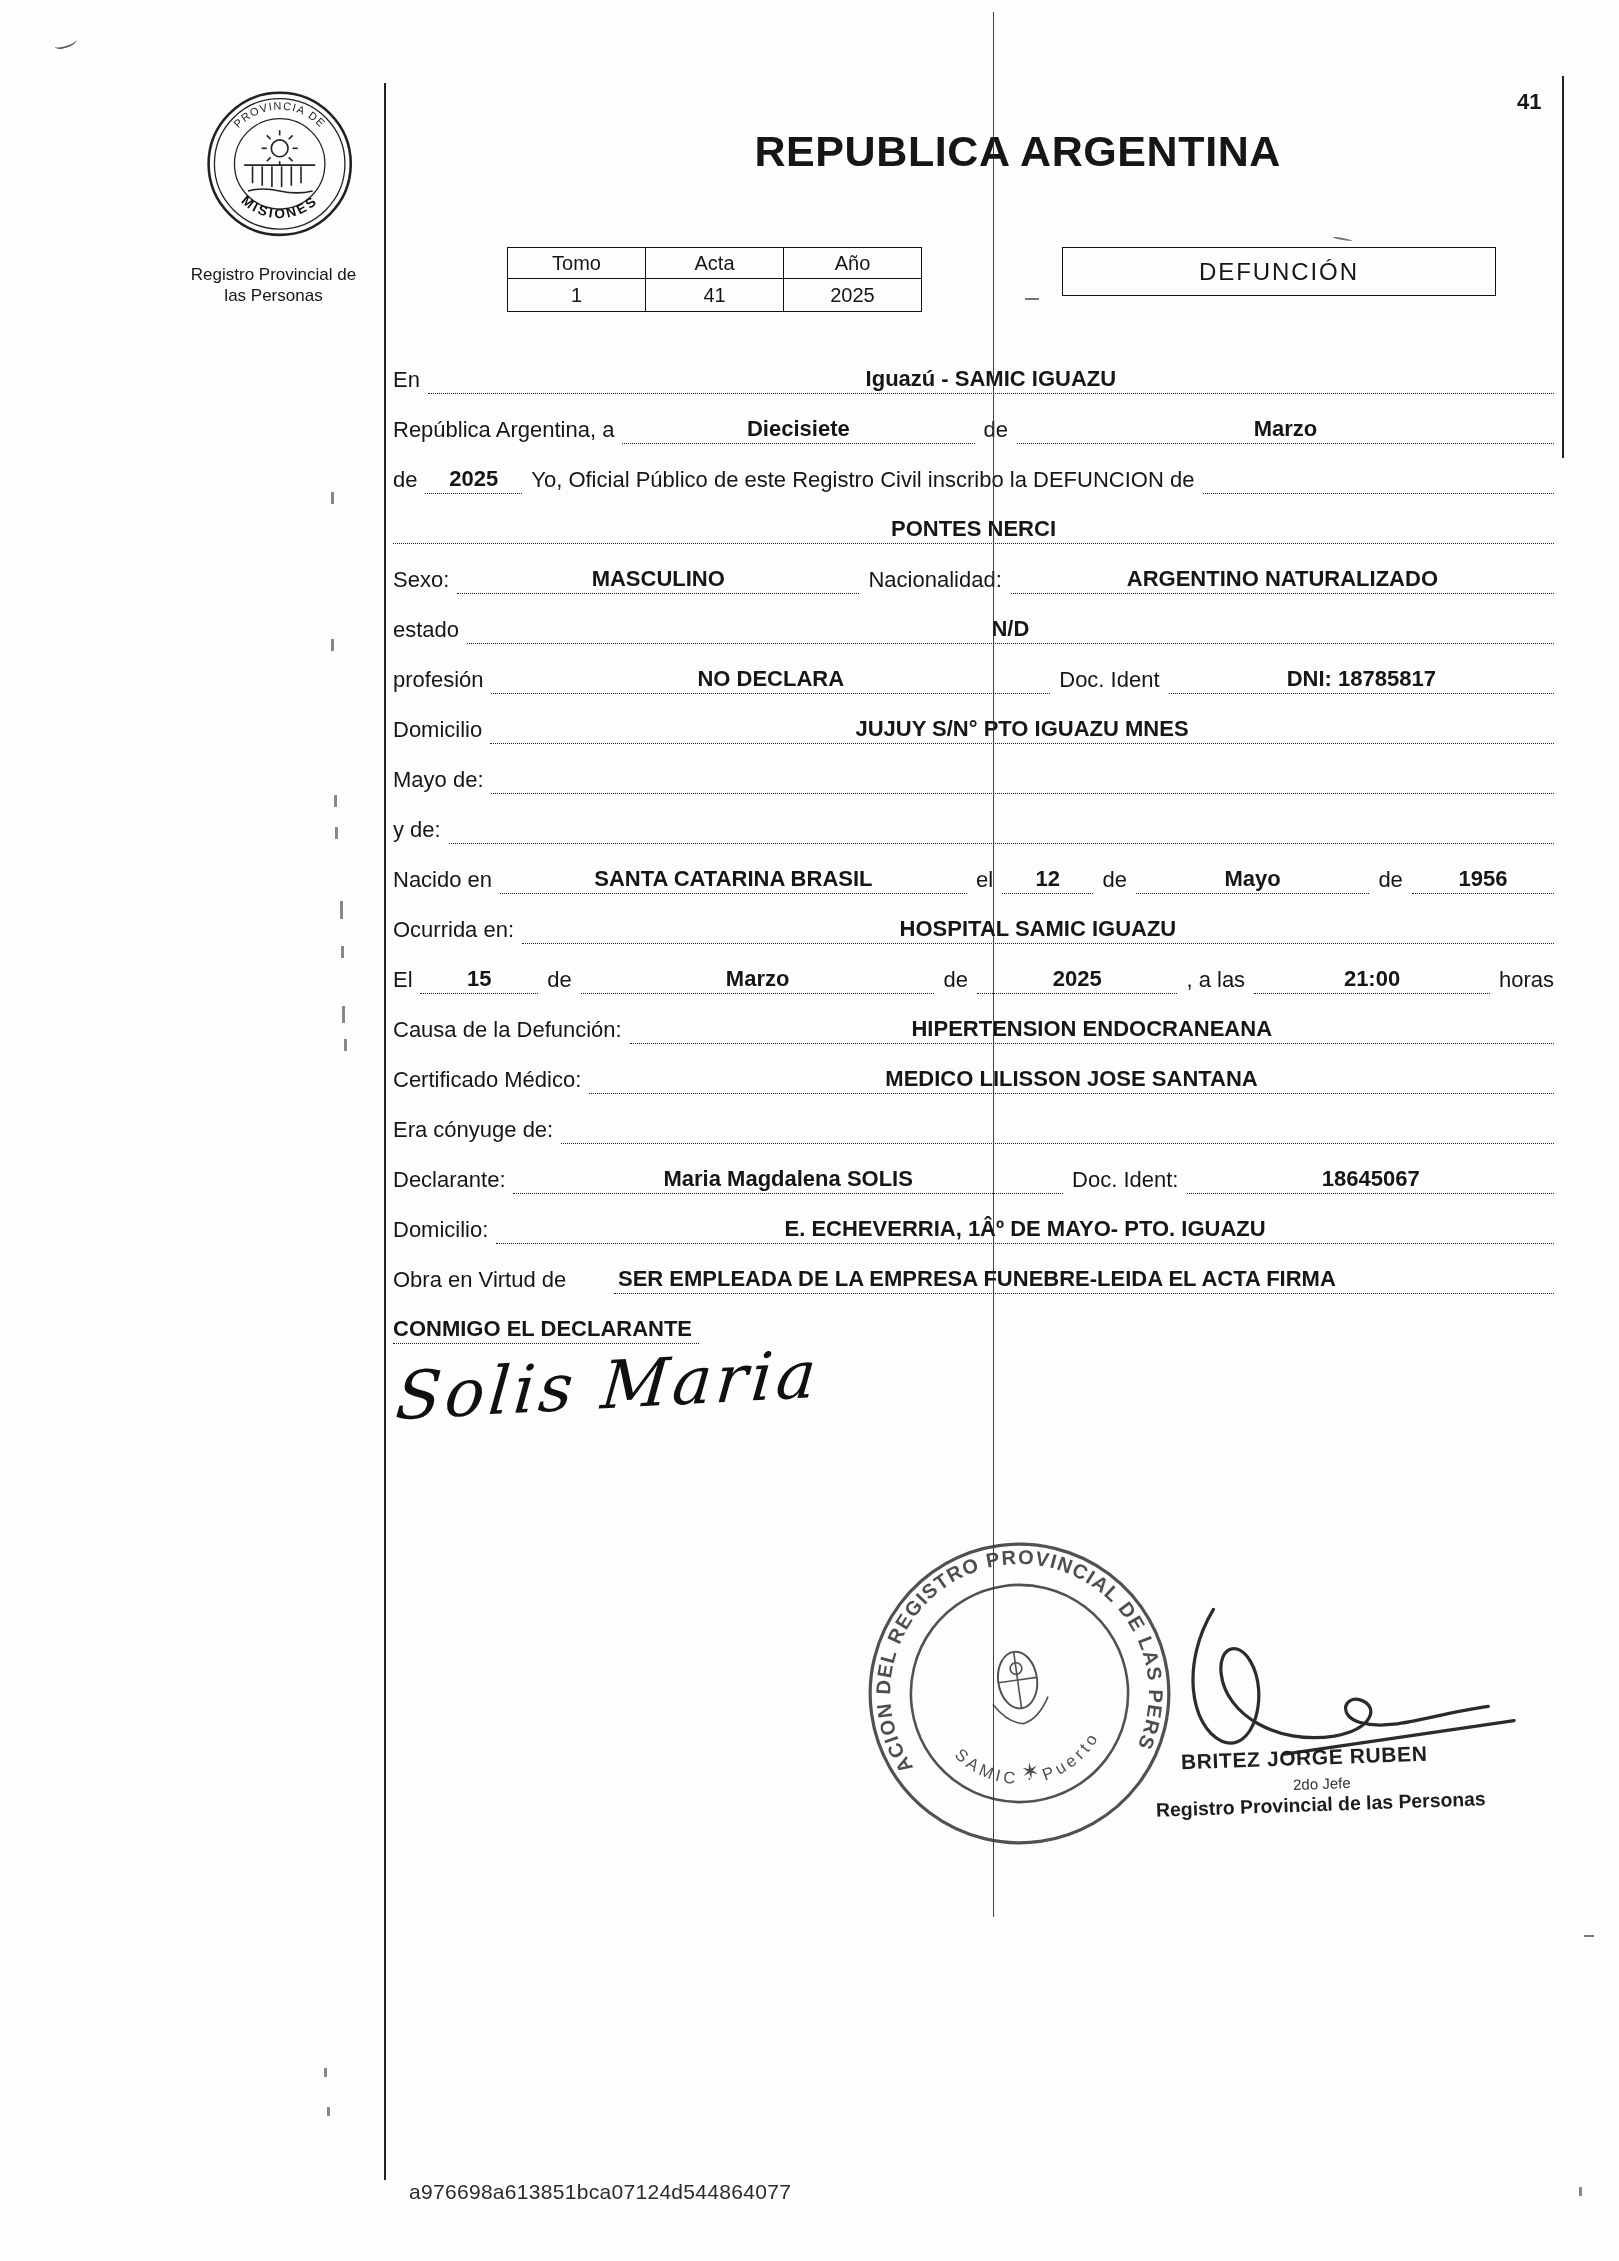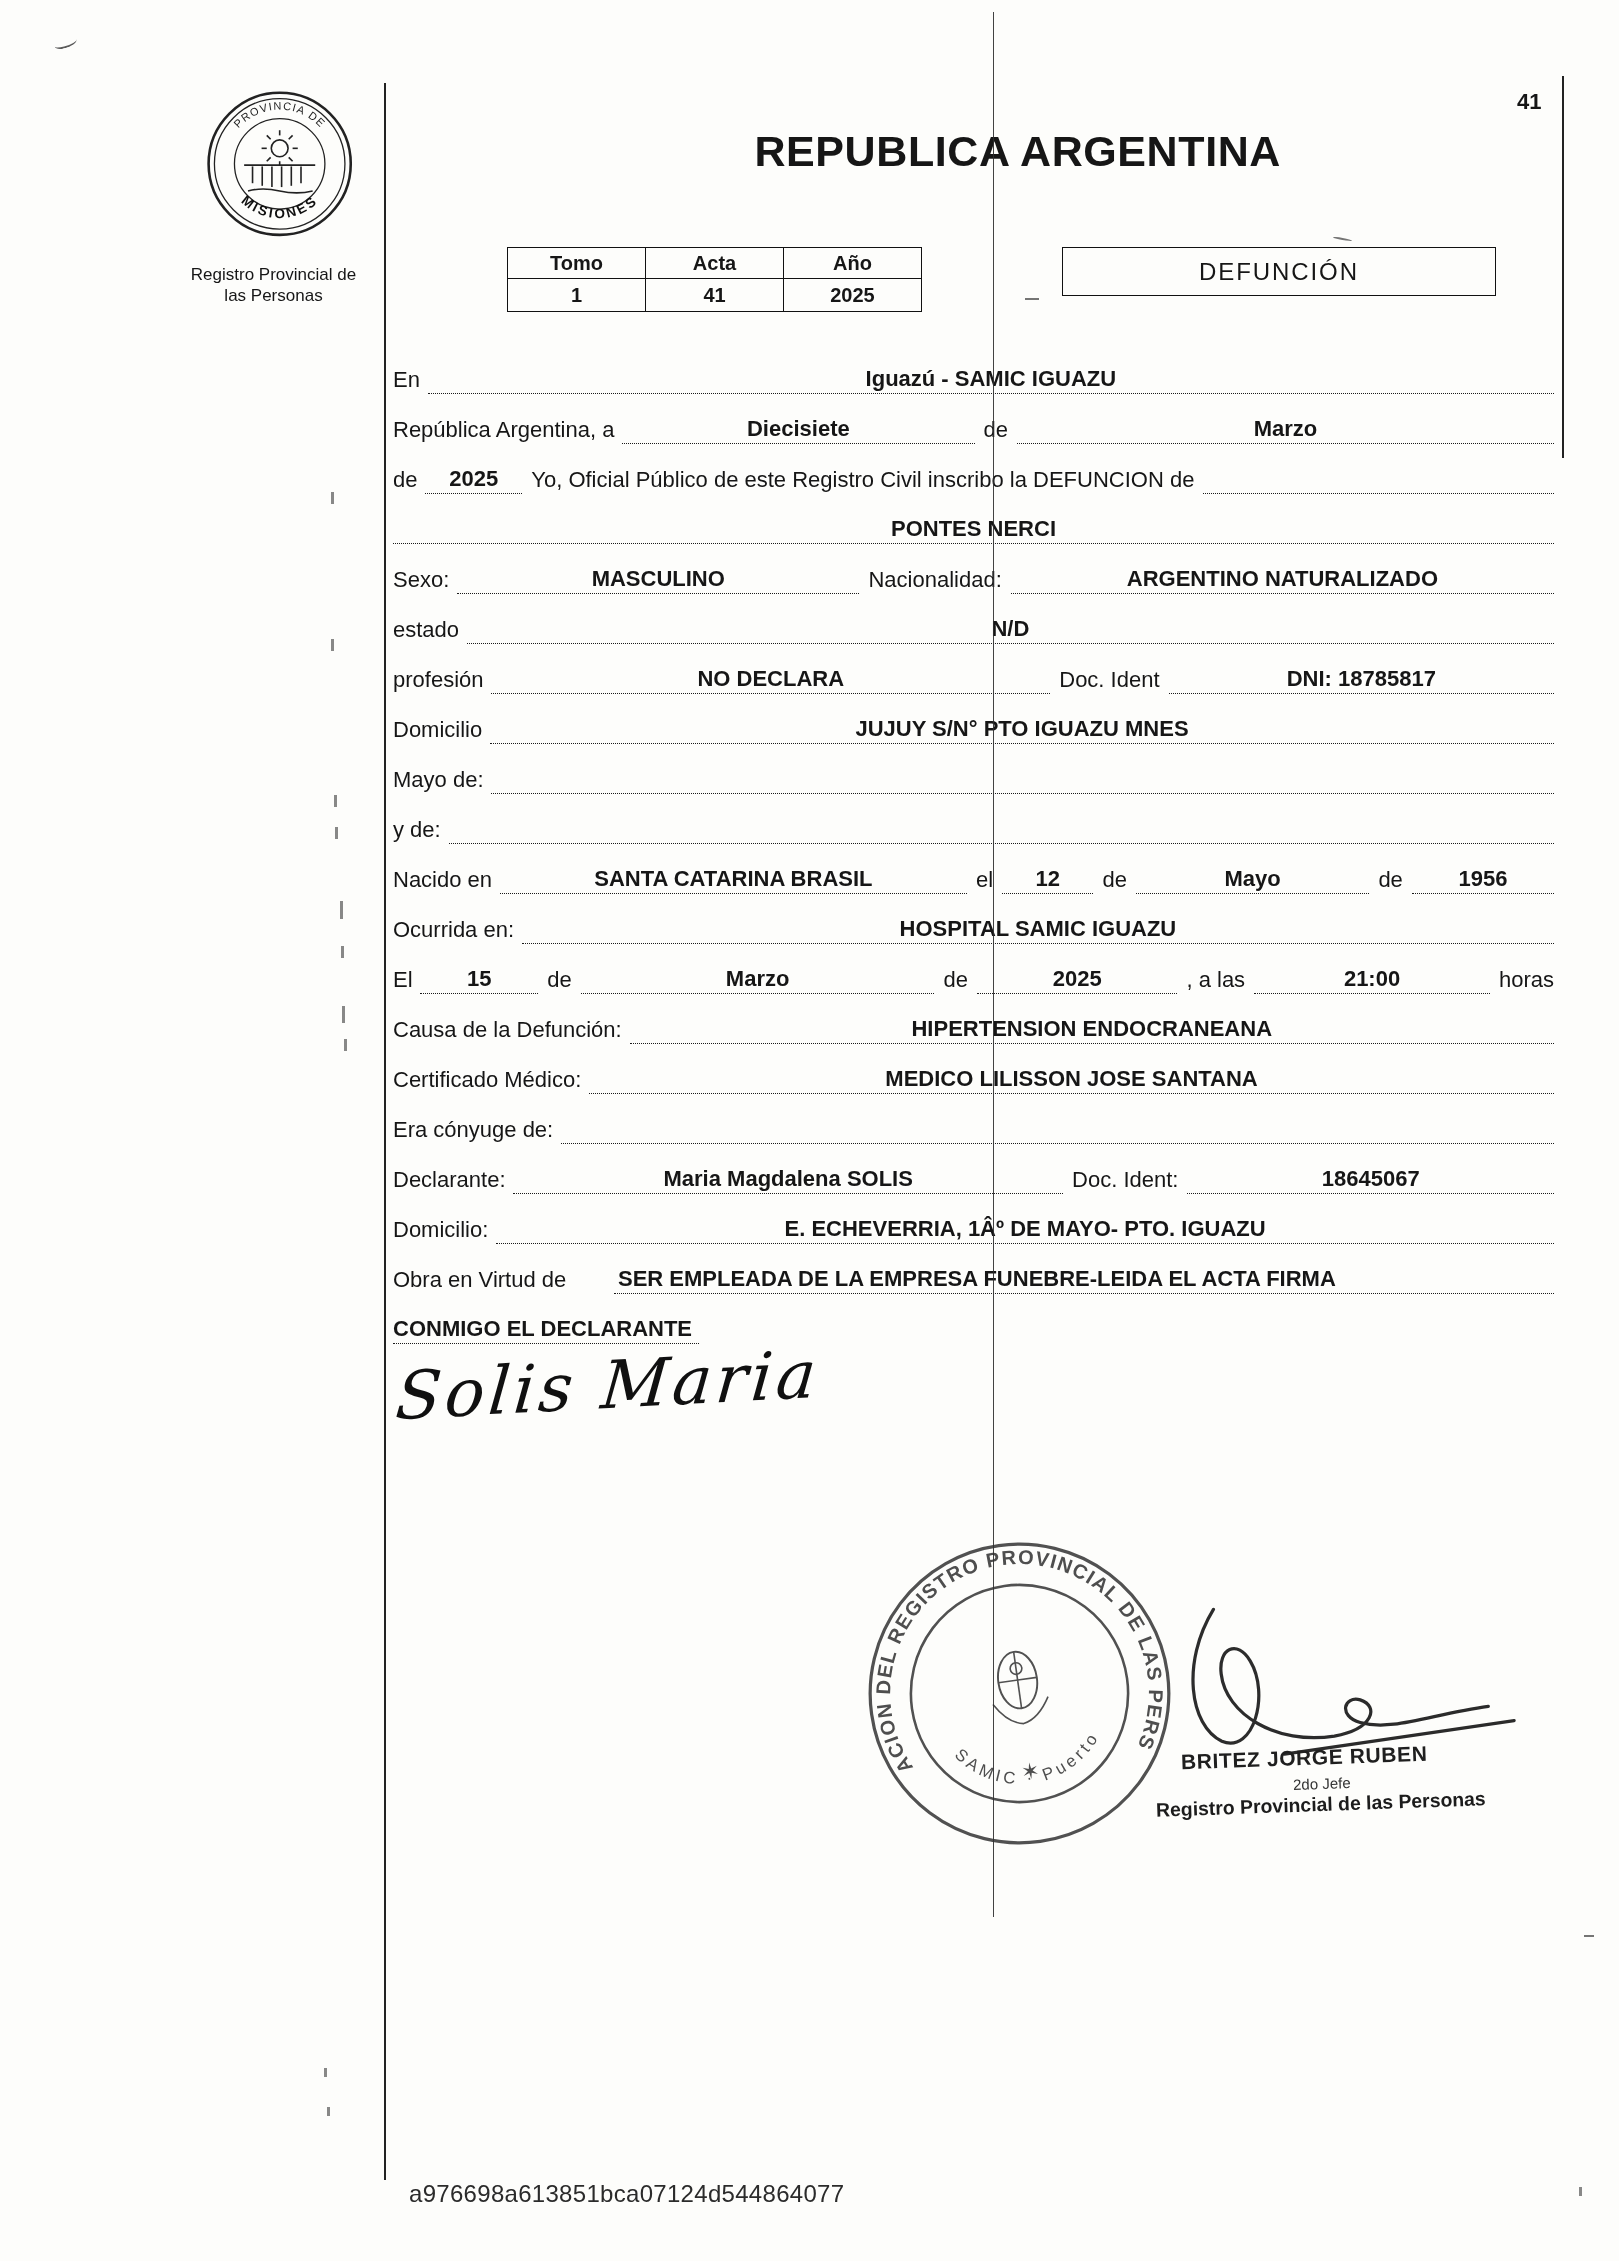--- a/index.html
+++ b/index.html
@@ -19,21 +19,21 @@
   
   .page-number{position:absolute;left:1517px;top:89px;font-size:22px;font-weight:bold;}
   
   .emblem{position:absolute;left:204px;top:85px;width:152px;height:168px;}
   .emblem-caption{position:absolute;left:170px;top:264px;width:207px;text-align:center;font-size:17px;line-height:1.25;}
   
   .title{position:absolute;left:660px;top:127px;width:621px;margin:0;text-align:right;
     font-size:43px;font-weight:bold;letter-spacing:0.6px;}
   
   .registry-table{position:absolute;left:507px;top:247px;border-collapse:collapse;font-size:20px;}
-  .registry-table th,.registry-table td{border:1.9px solid #111;text-align:center;font-weight:bold;padding:0;}
+  .registry-table th,.registry-table td{border:1.9px solid #111;text-align:center;font-weight:normal;padding:0;}
   .registry-table th{width:137px;height:30px;}
   .registry-table td{height:32px;}
   
   .record-type-box{position:absolute;left:1062px;top:247px;width:432px;height:47px;border:1.9px solid #111;
     display:flex;align-items:center;justify-content:center;font-size:24px;letter-spacing:1.9px;}
   
   .form{position:absolute;left:393px;top:360px;width:1161px;z-index:2;}
   .line{display:flex;align-items:flex-end;height:34px;margin-bottom:16px;font-size:22px;line-height:1.15;white-space:nowrap;}
   .lbl{flex:0 0 auto;padding:0 7.8px 1.3px 0;}
   .mid{flex:0 0 auto;padding:0 9px 1.3px 9px;}
@@ -49,21 +49,21 @@
   
   .round-stamp{position:absolute;left:865px;top:1539px;z-index:2;opacity:.85;transform:rotate(-8deg);}
   
   .official-block{position:absolute;left:1152px;top:1591px;width:388px;height:246px;z-index:4;}
   .official-sig{position:absolute;left:0;top:0;}
   .official-name{position:absolute;left:28.5px;top:155px;font-size:21px;font-weight:bold;letter-spacing:0.6px;
     color:#1f1f1f;transform:rotate(-2deg);}
   .official-role{position:absolute;left:141px;top:184px;font-size:15px;color:#333;transform:rotate(-2deg);}
   .official-office{position:absolute;left:3.9px;top:202px;font-size:19.4px;font-weight:bold;color:#1c1c1c;transform:rotate(-2deg);}
   
-  .footer-hash{position:absolute;left:409px;top:2180px;font-size:24px;letter-spacing:0.3px;color:#2b2b2b;}
+  .footer-hash{position:absolute;left:409px;top:2180px;font-size:21px;letter-spacing:0.3px;color:#2b2b2b;}
   
   .squiggle{position:absolute;left:54px;top:38px;width:23px;height:7.8px;border-bottom:2.6px solid #333;
     border-radius:0 0 60% 40%;transform:rotate(-14deg);opacity:.8;}
   .tick{position:absolute;width:2.6px;height:11.6px;background:#3a3a3a;opacity:.6;}
   .dashmark{position:absolute;height:1.9px;background:#3a3a3a;opacity:.7;}
   svg text{font-family:"Liberation Sans","DejaVu Sans",sans-serif;}
 </style>
 </head>
 <body>
 

